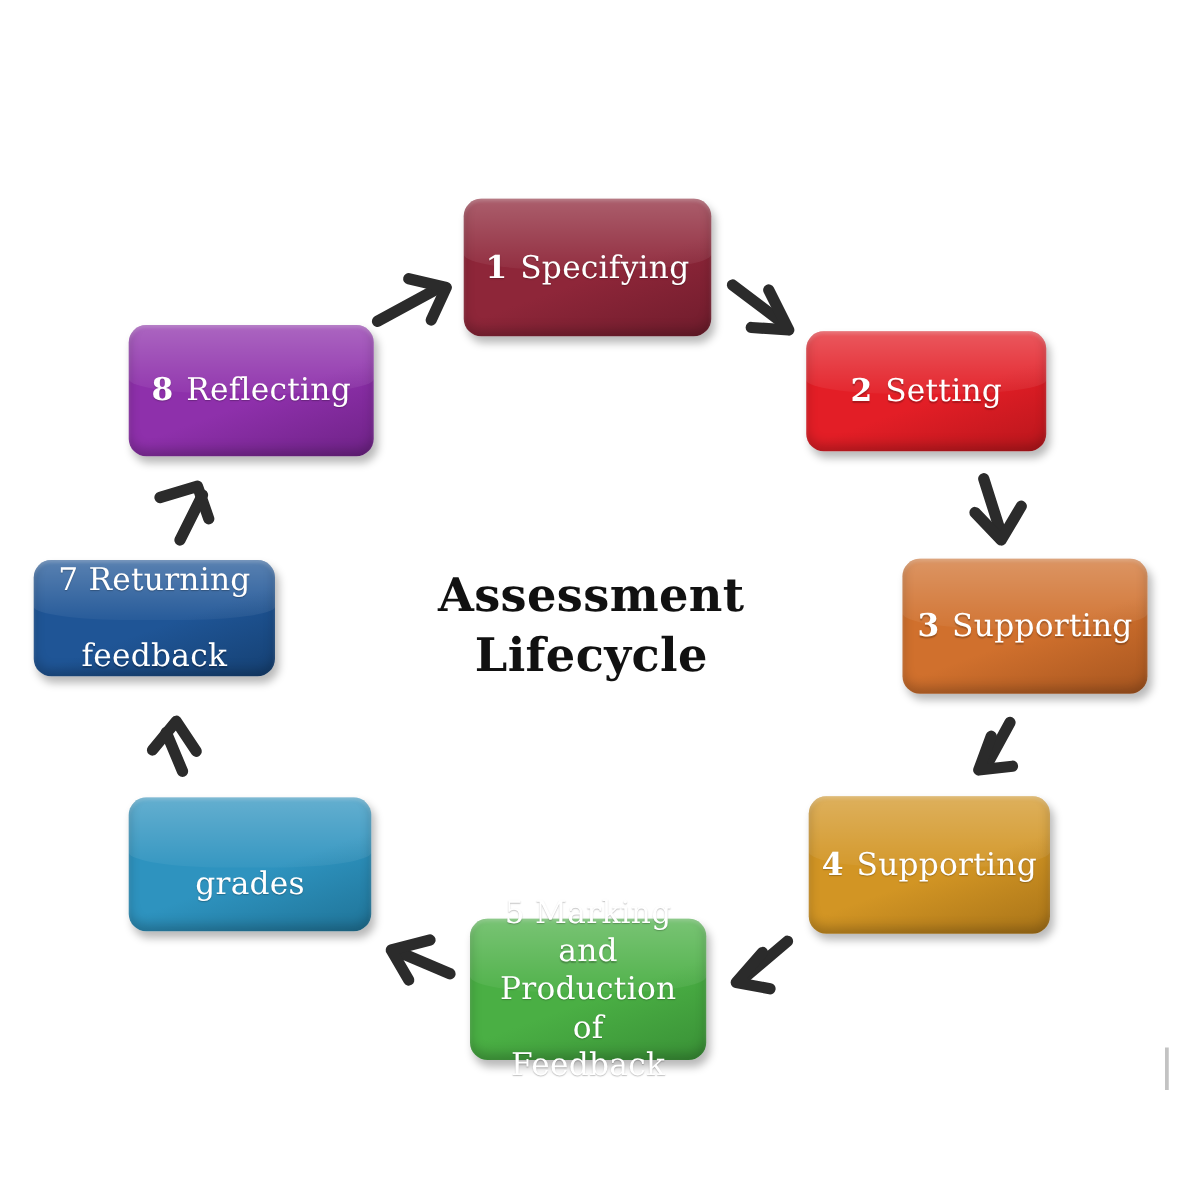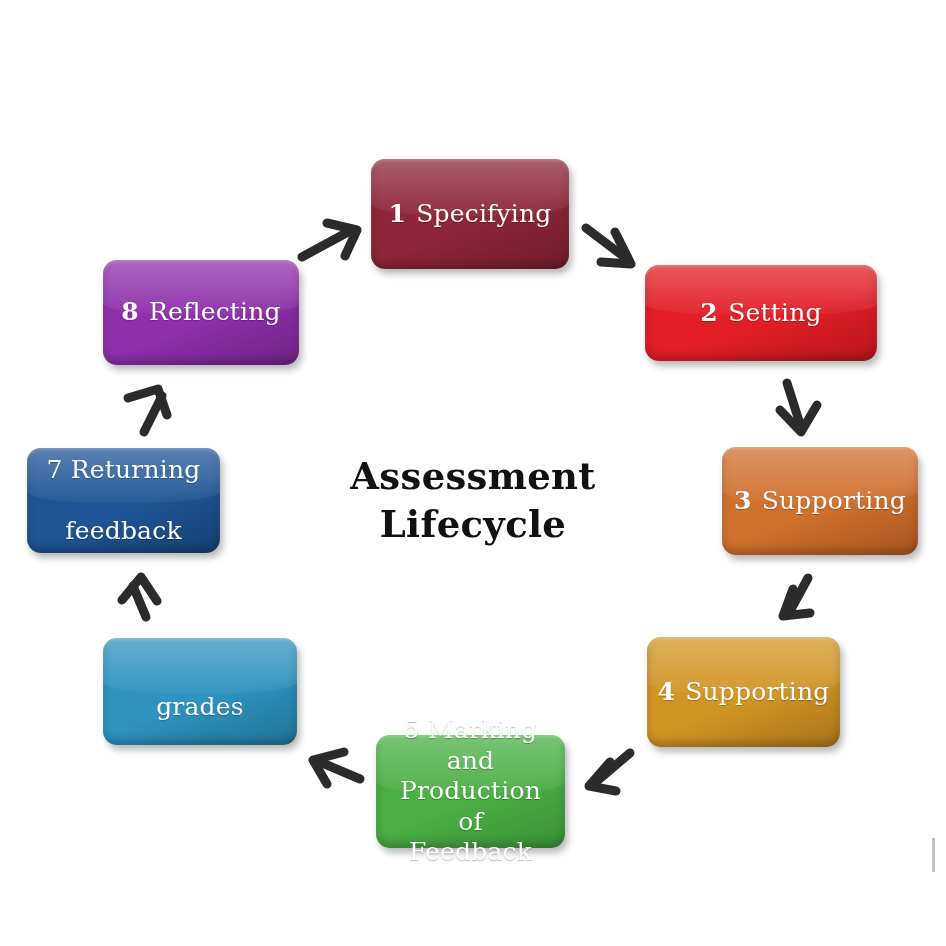--- a/index.html
+++ b/index.html
@@ -145,21 +145,21 @@
     </g>
   </svg>
 
   <div class="node" id="node-1" style="left: 371px; top: 159px; width: 198px; height: 110px; background: linear-gradient(160deg, rgb(142, 38, 57) 0%, rgb(142, 38, 57) 55%, rgb(111, 28, 44) 100%);">
     <span class="txt">
       <span class="num">1</span>
       <span class="lbl">Specifying</span>
     </span>
   </div>
 
-  <div class="node" id="node-2" style="left: 645px; top: 265px; width: 232px; height: 96px; background: linear-gradient(160deg, rgb(227, 30, 38) 0%, rgb(227, 30, 38) 55%, rgb(184, 22, 28) 100%); text-align: center;">
+  <div class="node" id="node-2" style="left: 645px; top: 265px; width: 192px; height: 96px; background: linear-gradient(160deg, rgb(227, 30, 38) 0%, rgb(227, 30, 38) 55%, rgb(184, 22, 28) 100%); text-align: center;">
     <span class="txt">
       <span class="num">2</span>
       <span class="lbl">Setting</span>
     </span>
   </div>
 
   <div class="node" id="node-3" style="left: 722px; top: 447px; width: 196px; height: 108px; background: linear-gradient(160deg, rgb(208, 112, 45) 0%, rgb(208, 112, 45) 55%, rgb(166, 85, 31) 100%);">
     <span class="txt">
       <span class="num">3</span>
       <span class="lbl">Supporting</span>
@@ -181,21 +181,21 @@
     </span>
   </div>
 
   <div class="node" id="node-6" style="left: 103px; top: 638px; width: 194px; height: 107px; background: linear-gradient(160deg, rgb(46, 147, 191) 0%, rgb(46, 147, 191) 55%, rgb(31, 115, 151) 100%);">
     <span class="txt">
       <br>
       <span>grades</span>
     </span>
   </div>
 
-  <div class="node" id="node-7" style="left: 27px; top: 448px; width: 193px; height: 105px; background: linear-gradient(160deg, rgb(31, 85, 150) 0%, rgb(31, 85, 150) 55%, rgb(21, 64, 114) 100%);">
+  <div class="node" id="node-7" style="left: 27px; top: 448px; width: 193px; height: 93px; background: linear-gradient(160deg, rgb(31, 85, 150) 0%, rgb(31, 85, 150) 55%, rgb(21, 64, 114) 100%);">
     <span class="txt">
       <span>7 Returning</span><br>
       <br>
       <span>feedback</span>
     </span>
   </div>
 
   <div class="node" id="node-8" style="left: 103px; top: 260px; width: 196px; height: 105px; background: linear-gradient(160deg, rgb(142, 48, 171) 0%, rgb(142, 48, 171) 55%, rgb(110, 34, 134) 100%);">
     <span class="txt">
       <span class="num">8</span>

